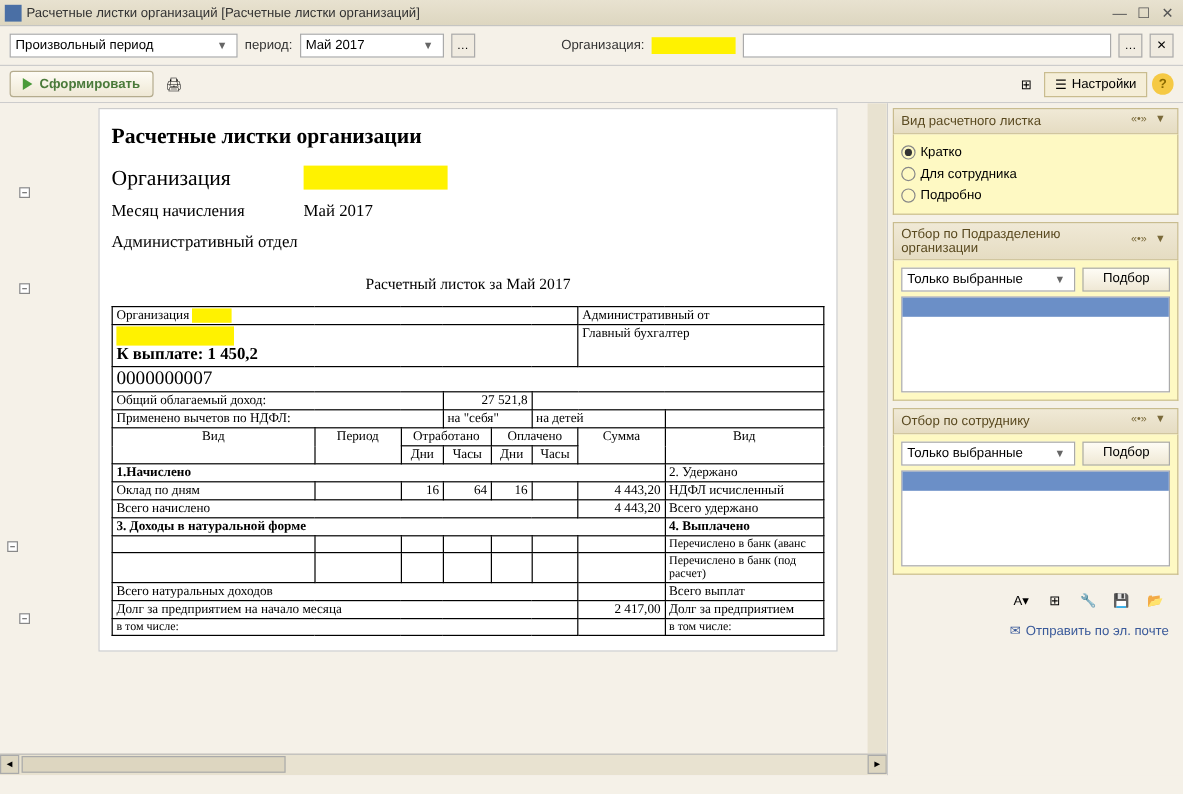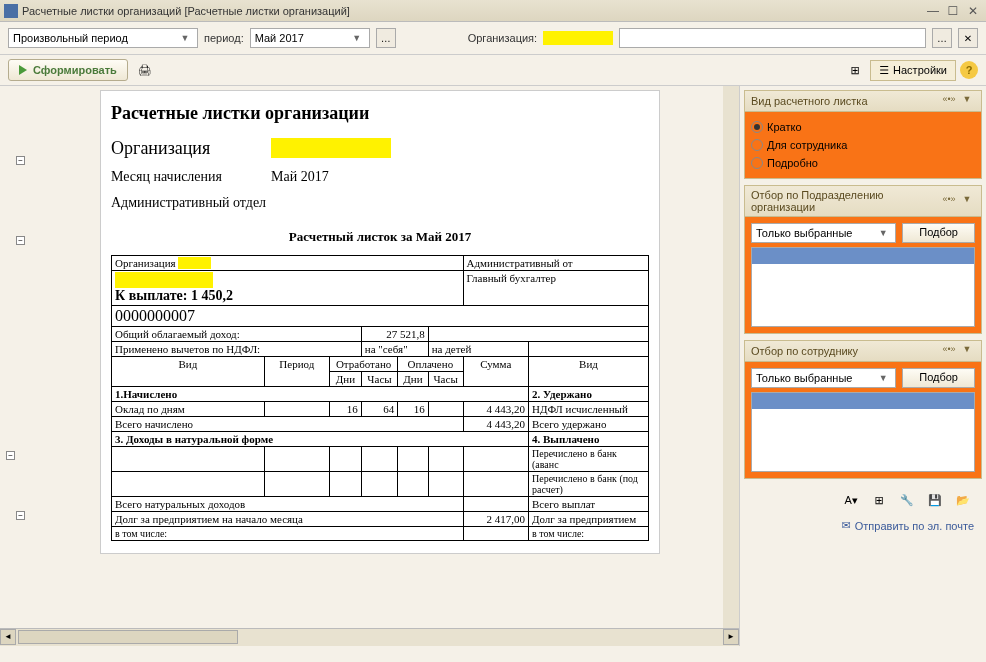--- a/index.html
+++ b/index.html
@@ -20,35 +20,35 @@
 .play-icon { width: 0; height: 0; border-left: 8px solid #4a9a3a; border-top: 5px solid transparent; border-bottom: 5px solid transparent; }
 .icon-btn { width: 22px; height: 22px; display: flex; align-items: center; justify-content: center; cursor: pointer; }
 .toolbar2-right { margin-left: auto; display: flex; gap: 4px; align-items: center; }
 .settings-btn { border: 1px solid #c9bc8f; background: #f5eed8; padding: 3px 8px; display: flex; align-items: center; gap: 4px; cursor: pointer; }
 .help-icon { width: 18px; height: 18px; border-radius: 50%; background: #f5c944; color: #8a6a00; display: flex; align-items: center; justify-content: center; font-weight: bold; cursor: pointer; }
 .main { display: flex; height: 560px; }
 .doc-area { flex: 1; background: #f5f1e8; position: relative; border-right: 1px solid #ccc; overflow: hidden; }
 .outline { position: absolute; left: 0; top: 0; width: 30px; height: 100%; background: #f5f1e8; }
 .outline-node { position: absolute; width: 9px; height: 9px; border: 1px solid #888; background: #fff; font-size: 8px; text-align: center; line-height: 7px; cursor: pointer; }
 .doc-scroll { position: absolute; left: 30px; top: 0; right: 0; bottom: 18px; overflow: auto; background: #f5f1e8; }
-.doc { background: #fff; margin: 4px 4px 4px 70px; border: 1px solid #ccc; padding: 12px 10px; width: 560px; font-family: "Times New Roman", serif; }
+.doc { background: #fff; margin: 4px 4px 4px 52px; border: 1px solid #ccc; padding: 12px 10px; width: 616px; font-family: "Times New Roman", serif; }
 .doc h1 { font-size: 18px; font-weight: bold; margin-bottom: 14px; }
 .doc-row { display: flex; margin-bottom: 10px; }
 .doc-label { width: 160px; font-size: 14px; }
 .doc-value { font-size: 14px; }
 .redact { background: #fff200; color: #fff200; display: inline-block; }
-.slip-title { text-align: center; font-weight: bold; font-size: 13px; margin: 18px 0 10px; }
+.slip-title { text-align: center; font-weight: normal; font-size: 13px; margin: 18px 0 10px; }
 .tbl { border-collapse: collapse; width: 100%; font-size: 11px; }
 .tbl td, .tbl th { border: 1px solid #000; padding: 1px 3px; vertical-align: top; }
 .tbl th { font-weight: normal; text-align: center; background: #fff; }
 .right-panel { width: 246px; background: #f5f1e8; padding: 4px; overflow-y: auto; }
 .panel-header { background: linear-gradient(#f0e9d6, #e5dcc2); border: 1px solid #c9bc8f; padding: 3px 6px; display: flex; align-items: center; font-size: 11px; color: #5a4a20; }
 .panel-header-btns { margin-left: auto; display: flex; gap: 2px; }
 .panel-hbtn { width: 16px; height: 14px; font-size: 9px; text-align: center; cursor: pointer; color: #7a6a3a; }
-.panel-body { background: #f97316; border: 1px solid #c9bc8f; border-top: none; padding: 6px; margin-bottom: 6px; }
+.panel-body { background: #fef9c3; border: 1px solid #c9bc8f; border-top: none; padding: 6px; margin-bottom: 6px; }
 .radio-row { display: flex; align-items: center; gap: 4px; padding: 3px 0; }
 .radio { width: 12px; height: 12px; border: 1px solid #888; border-radius: 50%; display: flex; align-items: center; justify-content: center; }
 .radio.checked::after { content: ""; width: 6px; height: 6px; background: #333; border-radius: 50%; }
 .filter-row { display: flex; gap: 6px; margin-bottom: 4px; }
 .filter-dropdown { flex: 1; background: #fff; border: 1px solid #aaa; height: 20px; display: flex; align-items: center; padding: 2px 4px; }
 .filter-btn { border: 1px solid #aaa; background: linear-gradient(#fefcf5, #efe8d5); padding: 2px 16px; cursor: pointer; }
 .filter-list { border: 1px solid #aaa; height: 80px; background: #fff; }
 .filter-list-row { background: #6b8fc7; height: 16px; }
 .hscrollbar { position: absolute; bottom: 0; left: 0; right: 0; height: 18px; background: #e8e2d0; border-top: 1px solid #bbb; display: flex; }
 .scroll-btn { width: 16px; height: 16px; border: 1px solid #aaa; background: #ddd6c0; font-size: 8px; text-align: center; line-height: 14px; cursor: pointer; }
@@ -168,21 +168,21 @@
             <th rowspan="2" style="width:110px">Вид</th>
           </tr>
           <tr>
             <th style="width:28px">Дни</th>
             <th style="width:32px">Часы</th>
             <th style="width:28px">Дни</th>
             <th style="width:32px">Часы</th>
           </tr>
           <tr>
             <td colspan="7" style="font-weight:bold">1.Начислено</td>
-            <td style="font-weight:bold">2. Удержано</td>
+            <td style="font-weight:normal">2. Удержано</td>
           </tr>
           <tr>
             <td>Оклад по дням</td>
             <td></td>
             <td style="text-align:right">16</td>
             <td style="text-align:right">64</td>
             <td style="text-align:right">16</td>
             <td></td>
             <td style="text-align:right">4 443,20</td>
             <td>НДФЛ исчисленный</td>

